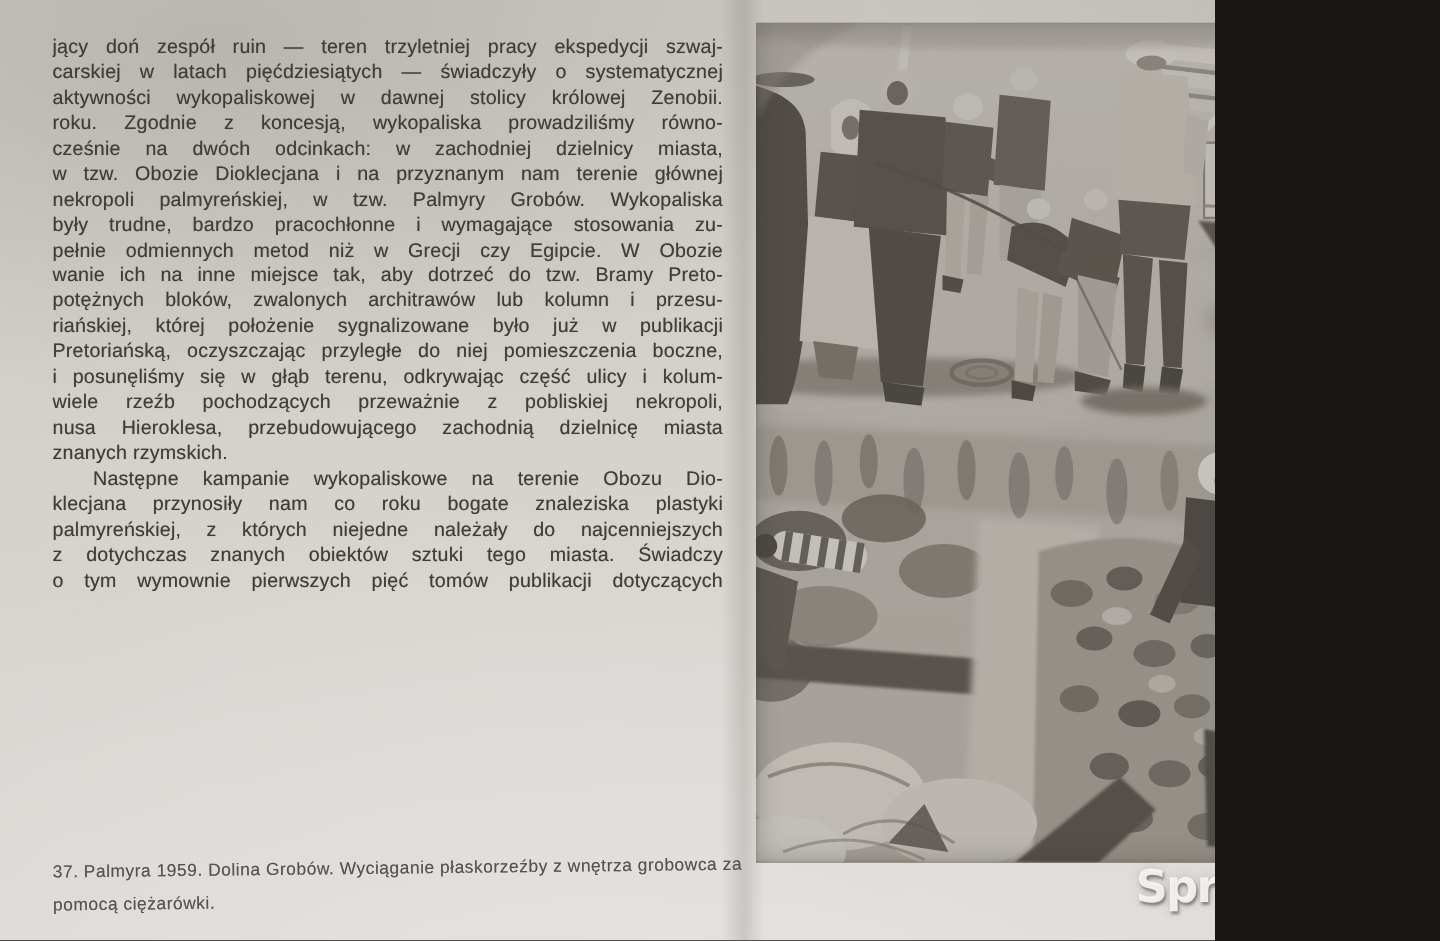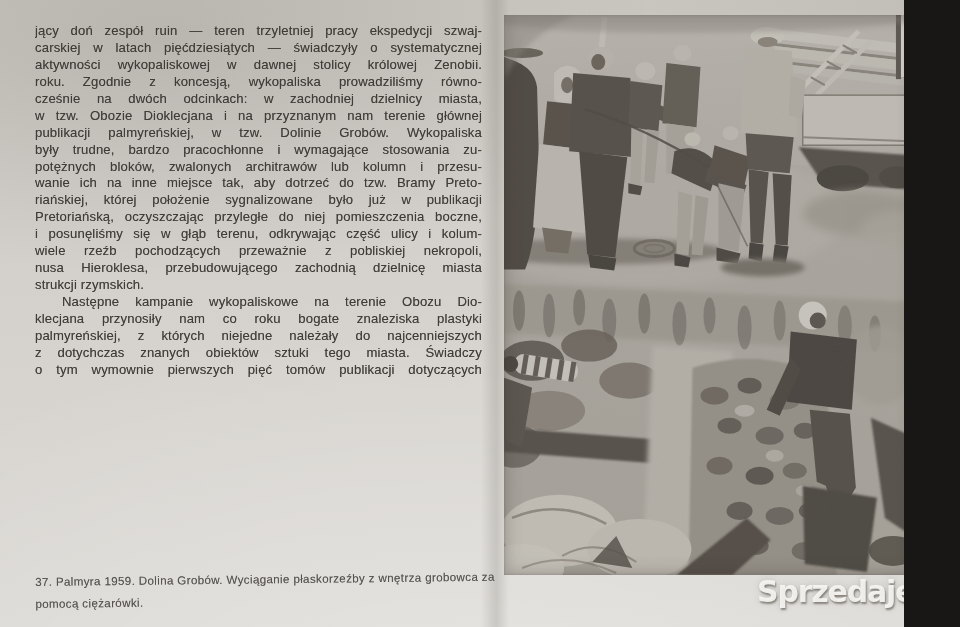--- a/index.html
+++ b/index.html
@@ -1,17 +1,17 @@
 <!DOCTYPE html>
 <html lang="pl"><head>
 <meta charset="utf-8">
 <style>
   html,body{margin:0;padding:0;background:#181715;}
   .spread{
-    position:relative;width:904px;height:627px;overflow:hidden;
+    position:relative;width:810px;height:627px;overflow:hidden;
     font-family:"Liberation Sans",sans-serif;
     background:
       radial-gradient(130% 90% at 18% 6%, rgba(82,76,68,0.16), transparent 42%),
       radial-gradient(120% 100% at 100% 0%, rgba(90,84,76,0.10), transparent 38%),
       radial-gradient(150% 120% at 50% 118%, rgba(255,255,255,0.30), transparent 55%),
       linear-gradient(175deg,#cbc8c2 0%,#d2cfca 30%,#d8d5d0 62%,#dcdad6 100%);
   }
   .gutter{
     position:absolute;left:481px;top:0;width:28px;height:627px;pointer-events:none;
     background:linear-gradient(90deg,rgba(96,90,82,0) 0%,rgba(96,90,82,0.15) 40%,rgba(96,90,82,0.19) 55%,rgba(96,90,82,0) 100%);
@@ -50,30 +50,31 @@
 
 <div class="spread">
 
   <div class="text-block">
     <div class="line">jący doń zespół ruin — teren trzyletniej pracy ekspedycji szwaj-</div>
     <div class="line">carskiej w latach pięćdziesiątych — świadczyły o systematycznej</div>
     <div class="line">aktywności wykopaliskowej w dawnej stolicy królowej Zenobii.</div>
     <div class="line">roku. Zgodnie z koncesją, wykopaliska prowadziliśmy równo-</div>
     <div class="line">cześnie na dwóch odcinkach: w zachodniej dzielnicy miasta,</div>
     <div class="line">w tzw. Obozie Dioklecjana i na przyznanym nam terenie głównej</div>
-    <div class="line">publikacji palmyreńskiej, w tzw. Dolinie Grobów. Wykopaliska</div>
+    <div class="line">nekropoli palmyreńskiej, w tzw. Palmyry Grobów. Wykopaliska</div>
     <div class="line">były trudne, bardzo pracochłonne i wymagające stosowania zu-</div>
+    <div class="line">pełnie odmiennych metod niż w Grecji czy Egipcie. W Obozie</div>
+    <div class="line">wanie ich na inne miejsce tak, aby dotrzeć do tzw. Bramy Preto-</div>
     <div class="line">potężnych bloków, zwalonych architrawów lub kolumn i przesu-</div>
-    <div class="line">wanie ich na inne miejsce tak, aby dotrzeć do tzw. Bramy Preto-</div>
     <div class="line">riańskiej, której położenie sygnalizowane było już w publikacji</div>
     <div class="line">Pretoriańską, oczyszczając przyległe do niej pomieszczenia boczne,</div>
     <div class="line">i posunęliśmy się w głąb terenu, odkrywając część ulicy i kolum-</div>
     <div class="line">wiele rzeźb pochodzących przeważnie z pobliskiej nekropoli,</div>
     <div class="line">nusa Hieroklesa, przebudowującego zachodnią dzielnicę miasta</div>
-    <div class="line end">strukcji rzymskich.</div>
+    <div class="line end">znanych rzymskich.</div>
     <div class="line ind">Następne kampanie wykopaliskowe na terenie Obozu Dio-</div>
     <div class="line">klecjana przynosiły nam co roku bogate znaleziska plastyki</div>
     <div class="line">palmyreńskiej, z których niejedne należały do najcenniejszych</div>
     <div class="line">z dotychczas znanych obiektów sztuki tego miasta. Świadczy</div>
     <div class="line">o tym wymownie pierwszych pięć tomów publikacji dotyczących</div>
   </div>
 
   <div class="caption">
     <div class="cap-line">37. Palmyra 1959. Dolina Grobów. Wyciąganie płaskorzeźby z wnętrza grobowca za</div>
     <div class="cap-line">pomocą ciężarówki.</div>

